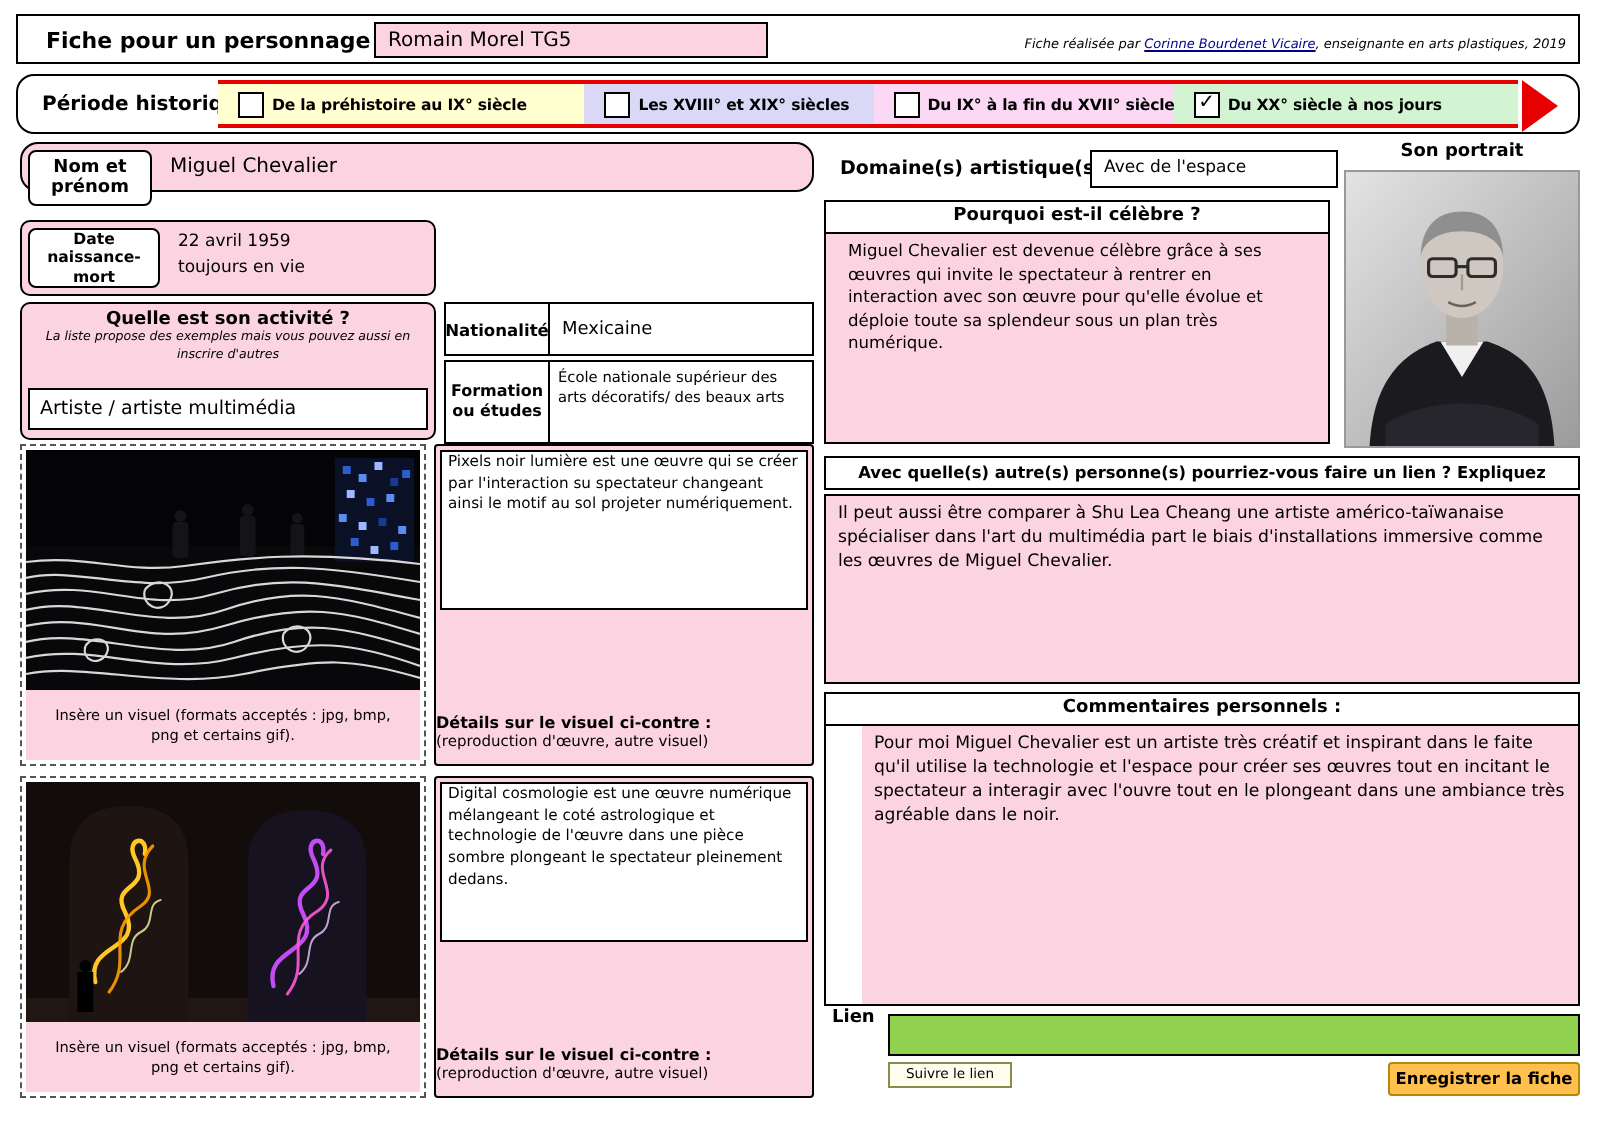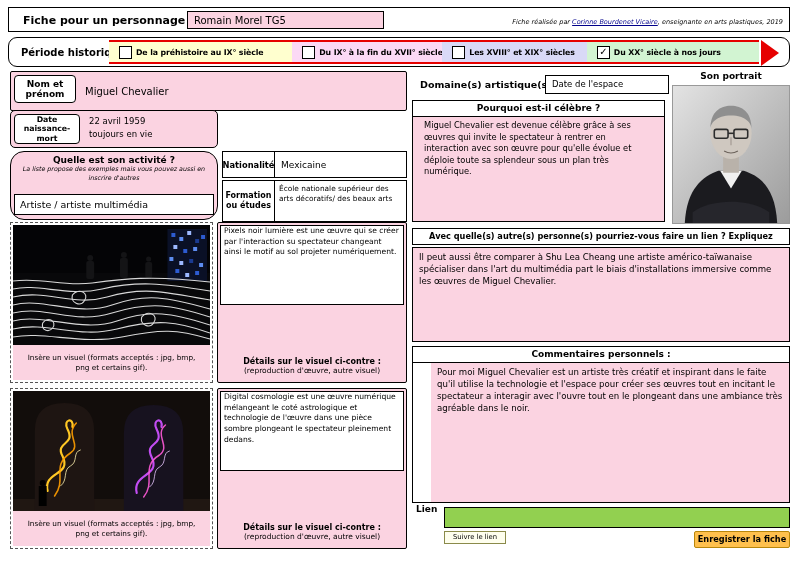--- a/index.html
+++ b/index.html
@@ -22,32 +22,32 @@
         border-top:2px solid #e60000;border-bottom:2px solid #e60000;}
   .band-seg{display:flex;align-items:center;gap:4px;padding-left:10px;box-sizing:border-box;overflow:hidden;}
   .seg1{flex:188 0 0;} .seg2{flex:152 0 0;} .seg3{flex:146 0 0;} .seg4{flex:176 0 0;}
   .checkbox{width:11px;height:11px;background:#fff;border:1px solid #000;flex:0 0 auto;
             font-size:10px;line-height:10px;text-align:center;font-weight:bold;}
   .band-seg-label{font-size:7.8px;font-weight:bold;white-space:nowrap;letter-spacing:-0.1px;}
   .arrow-head{right:10px;top:2px;width:0;height:0;border-left:18px solid #e60000;
               border-top:13px solid transparent;border-bottom:13px solid transparent;}
 
   
-  .nom-box{left:10px;top:71px;width:397px;height:40px;border:1px solid #000;border-radius:2px;}
+  .nom-box{left:10px;top:71px;width:397px;height:25px;border:1px solid #000;border-radius:9px;}
   .nom-label{left:3px;top:3px;width:62px;height:28px;background:#fff;border:1px solid #000;border-radius:4px;
              font-size:9px;font-weight:bold;display:flex;align-items:center;justify-content:center;text-align:center;}
   .nom-value{left:74px;top:0;right:4px;height:100%;display:flex;align-items:center;font-size:10px;}
 
   .date-box{left:10px;top:110px;width:208px;height:38px;border:1px solid #000;border-radius:5px;}
   .date-label{left:3px;top:3px;width:66px;height:30px;background:#fff;border:1px solid #000;border-radius:4px;
               font-size:7.8px;font-weight:bold;display:flex;align-items:center;justify-content:center;
               text-align:center;line-height:1.2;padding:0 2px;}
   .date-value{left:78px;top:4px;right:4px;font-size:8.5px;line-height:1.5;}
 
-  .activite-box{left:10px;top:151px;width:208px;height:69px;border:1px solid #000;border-radius:14px;text-align:center;}
+  .activite-box{left:10px;top:151px;width:208px;height:69px;border:1px solid #000;border-radius:5px;text-align:center;}
   .activite-title{margin-top:3px;font-size:9px;font-weight:bold;}
   .activite-hint{font-size:6.3px;font-style:italic;line-height:1.35;padding:0 8px;}
   .activite-input{left:3px;right:3px;bottom:4px;height:21px;background:#fff;border:1px solid #000;
                   font-size:9.5px;display:flex;align-items:center;padding-left:5px;}
 
   .pair-row{display:flex;}
   .nationalite-box{left:222px;top:151px;width:185px;height:27px;}
   .nat-label{width:53px;border:1px solid #000;background:#fff;font-size:8.3px;font-weight:bold;
              display:flex;align-items:center;justify-content:center;box-sizing:border-box;}
   .nat-value{flex:1;border:1px solid #000;border-left:none;background:#fff;font-size:9px;
@@ -64,21 +64,21 @@
   .vw2{left:10px;top:388px;width:203px;height:161px;}
   .artwork{width:100%;display:block;flex:0 0 auto;}
   .caption{flex:1;font-size:7.3px;text-align:center;display:flex;align-items:center;
            justify-content:center;padding:0 8px;line-height:1.35;}
 
   .details-box{border:1px solid #000;border-radius:2px;}
   .db1{left:217px;top:222px;width:190px;height:161px;}
   .db2{left:217px;top:388px;width:190px;height:161px;}
   .details-text{margin:2px;background:#fff;border:1px solid #000;font-size:7.6px;line-height:1.4;
                 padding:0 3px;min-height:80px;box-sizing:border-box;}
-  .details-bottom{position:absolute;left:0;right:0;bottom:7px;text-align:center;}
+  .details-bottom{position:absolute;left:0;right:0;bottom:7px;text-align:left;}
   .details-title{font-size:8px;font-weight:bold;}
   .details-sub{font-size:7.5px;}
 
   
   .domaine-label{left:420px;top:79px;font-size:9.5px;font-weight:bold;}
   .domaine-value{left:545px;top:75px;width:124px;height:19px;border:1px solid #000;background:#fff;
                  font-size:8.5px;line-height:17px;padding-left:6px;}
   .portrait-label{left:672px;top:71px;width:118px;text-align:center;font-size:9px;font-weight:bold;}
   .portrait-img{left:672px;top:85px;width:118px;height:139px;border:1px solid #999;}
 
@@ -118,27 +118,27 @@
     </div>
   </div>
 
   <div class="abs periode-box">
     <span class="abs periode-label">Période historique</span>
     <div class="abs band">
       <div class="band-seg seg1" style="background-color: rgb(255, 255, 207);">
         <div class="checkbox"></div>
         <span class="band-seg-label">De la préhistoire au IX° siècle</span>
       </div>
+      <div class="band-seg seg3" style="background-color: rgb(217, 217, 247);">
+        <div class="checkbox"></div>
+        <span class="band-seg-label">Les XVIII° et  XIX° siècles</span>
+      </div>
       <div class="band-seg seg2" style="background-color: rgb(251, 217, 245);">
         <div class="checkbox"></div>
         <span class="band-seg-label">Du IX° à la fin du XVII° siècle</span>
-      </div>
-      <div class="band-seg seg3" style="background-color: rgb(217, 217, 247);">
-        <div class="checkbox"></div>
-        <span class="band-seg-label">Les XVIII° et  XIX° siècles</span>
       </div>
       <div class="band-seg seg4" style="background-color: rgb(210, 244, 210);">
         <div class="checkbox">✓</div>
         <span class="band-seg-label">Du XX° siècle à nos jours</span>
       </div>
     </div>
     <div class="abs arrow-head"></div>
   </div>
 
   <div class="abs nom-box" style="background-color: rgb(251, 211, 225);">
@@ -248,21 +248,21 @@
 
   <div class="abs details-box db2" style="background-color: rgb(251, 211, 225);">
     <div class="details-text">Digital cosmologie est une œuvre numérique mélangeant le coté astrologique et technologie de l'œuvre dans une pièce sombre plongeant le spectateur pleinement dedans.</div>
     <div class="details-bottom">
       <div class="details-title">Détails sur le visuel ci-contre :</div>
       <div class="details-sub">(reproduction d'œuvre, autre visuel)</div>
     </div>
   </div>
 
   <span class="abs domaine-label">Domaine(s) artistique(s)</span>
-  <div class="abs domaine-value">Date de l'espace</div>
+  <div class="abs domaine-value">Avec de l'espace</div>
 
   <div class="abs portrait-label">Son portrait</div>
   <svg class="abs portrait-img" viewBox="0 0 118 139" preserveAspectRatio="none">
     <defs>
       <linearGradient id="pg" x1="0" y1="0" x2="1" y2="1">
         <stop offset="0" stop-color="#e3e3e3"></stop>
           <stop offset="1" stop-color="#9c9c9c"></stop>
       </linearGradient>
     </defs>
     <rect width="118" height="139" fill="url(#pg)"></rect>

